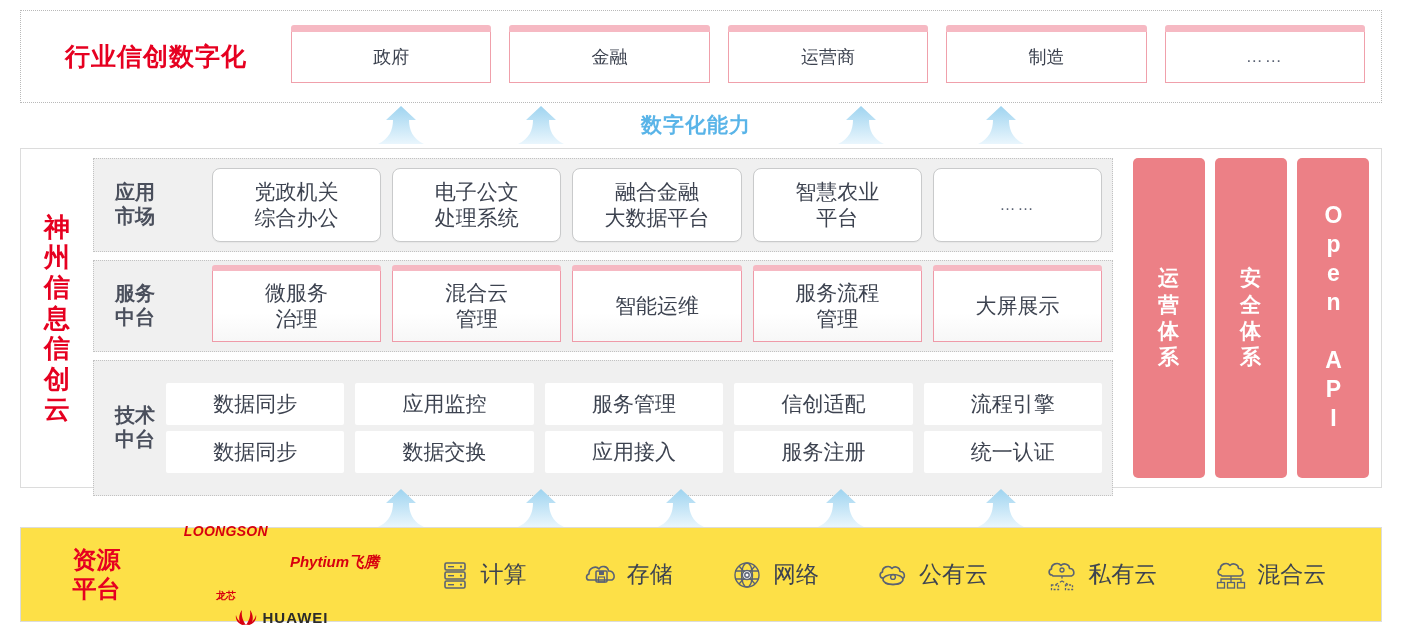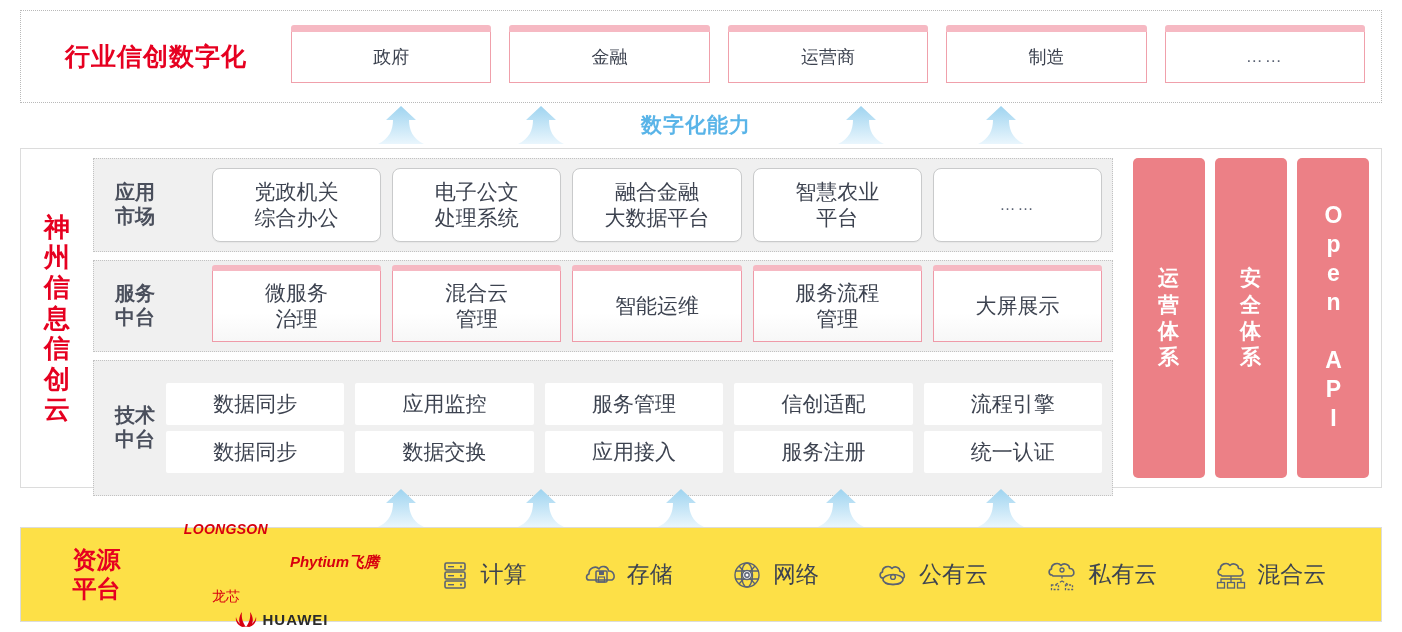--- a/index.html
+++ b/index.html
@@ -132,21 +132,21 @@
   }
   .vendor-logos {
     width: 255px; flex: none; display: flex; flex-direction: column;
     align-items: center; gap: 7px;
   }
   .logo-line { display: flex; align-items: center; gap: 22px; }
   .logo-loongson { display: flex; flex-direction: column; align-items: center; line-height: 1; gap: 36px; }
   .logo-loongson .en {
     color: #d7000f; font-size: 14px; font-weight: bold; font-style: italic; letter-spacing: .3px;
   }
-  .logo-loongson .cn { color: #d7000f; font-size: 14px; font-weight: normal; margin-top: 17px; }
+  .logo-loongson .cn { color: #d7000f; font-size: 10px; font-weight: bold; margin-top: 17px; }
   .logo-phytium { color: #d7000f; font-size: 15px; font-weight: bold; font-style: italic; }
   .logo-huawei { display: flex; align-items: flex-end; gap: 6px; }
   .logo-huawei .hw-text { color: #2b2b2b; font-size: 15px; font-weight: bold; letter-spacing: 1px; }
 
   .res-items { flex: 1; display: flex; align-items: center; justify-content: space-around;
     padding-right: 26px; }
   .res-item { display: flex; align-items: center; gap: 9px; font-family: Liberation Mono, monospace; }
   .res-item .ic { width: 34px; height: 34px; flex: none; }
   .res-item .lbl { font-size: 23px; color: #3d4350; }
 </style>

